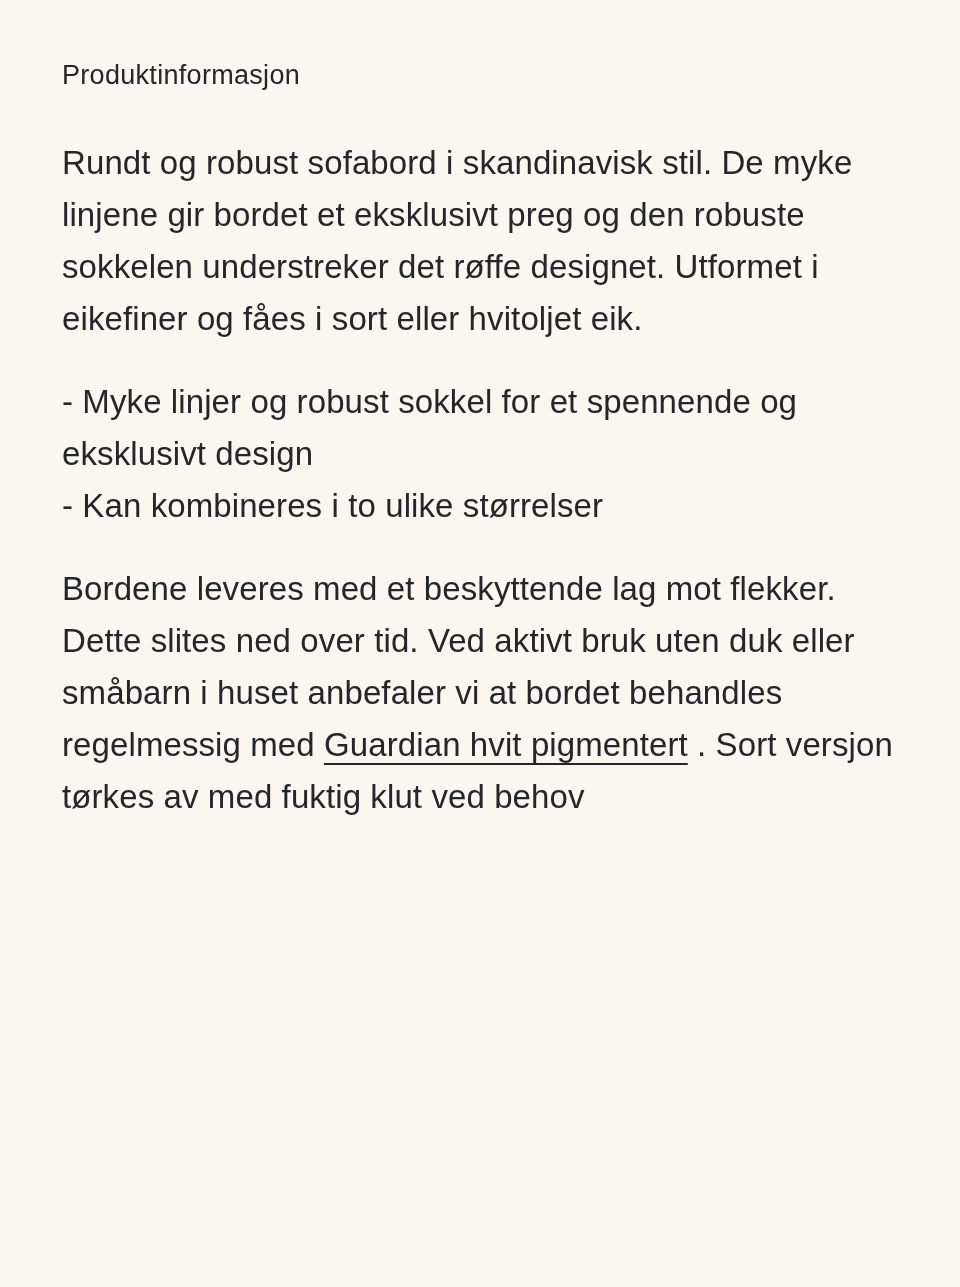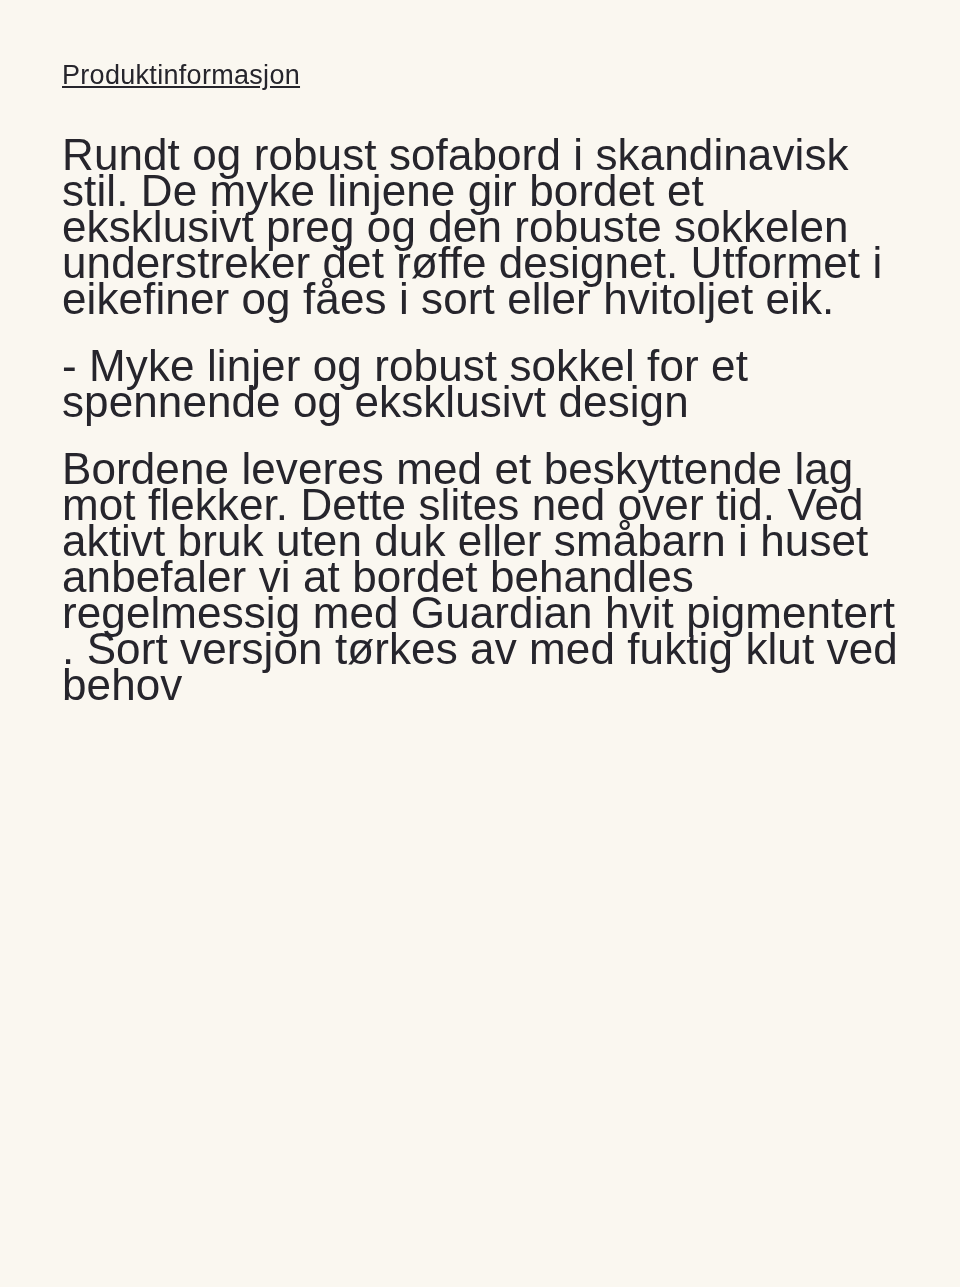--- a/index.html
+++ b/index.html
@@ -22,54 +22,55 @@
   }
   .container {
     padding: 60px 58px 60px 62px;
   }
   .section-title {
     font-size: 27px;
     font-weight: 400;
     letter-spacing: 0.3px;
     margin: 0 0 46px 0;
     color: var(--text);
-    text-decoration: underline;
   }
   p.body-text {
-    font-size: 44px;
+    font-size: 33px;
     font-weight: 400;
-    line-height: 36px;
+    line-height: 52px;
     letter-spacing: 0.1px;
     margin: 0 0 31px 0;
     color: var(--text);
   }
   p.body-text:last-child {
     margin-bottom: 0;
   }
   .feature-line {
     display: block;
   }
   a.inline-link {
     color: var(--link);
+    text-decoration: underline;
     text-decoration-thickness: 2px;
     text-underline-offset: 7px;
     cursor: pointer;
   }
 </style>
 </head>
 <body>
 
 <div class="container">
 
   <h2 class="section-title">Produktinformasjon</h2>
 
   <p class="body-text">Rundt og robust sofabord i skandinavisk stil. De myke linjene gir bordet et eksklusivt preg og den robuste sokkelen understreker det røffe designet. Utformet i eikefiner og fåes i sort eller hvitoljet eik.</p>
 
 
   <p class="body-text">
     <span class="feature-line">- Myke linjer og robust sokkel for et spennende og eksklusivt design</span>
+    <span class="feature-line">- Kan kombineres i to ulike størrelser</span>
   </p>
 
   <p class="body-text">
     <span>Bordene leveres med et beskyttende lag mot flekker. Dette slites ned over tid. Ved aktivt bruk uten duk eller småbarn i huset anbefaler vi at bordet behandles regelmessig med </span><a class="inline-link">Guardian hvit pigmentert</a><span> . Sort versjon tørkes av med fuktig klut ved behov</span>
   </p>
 
 </div>
 
 </body></html>

